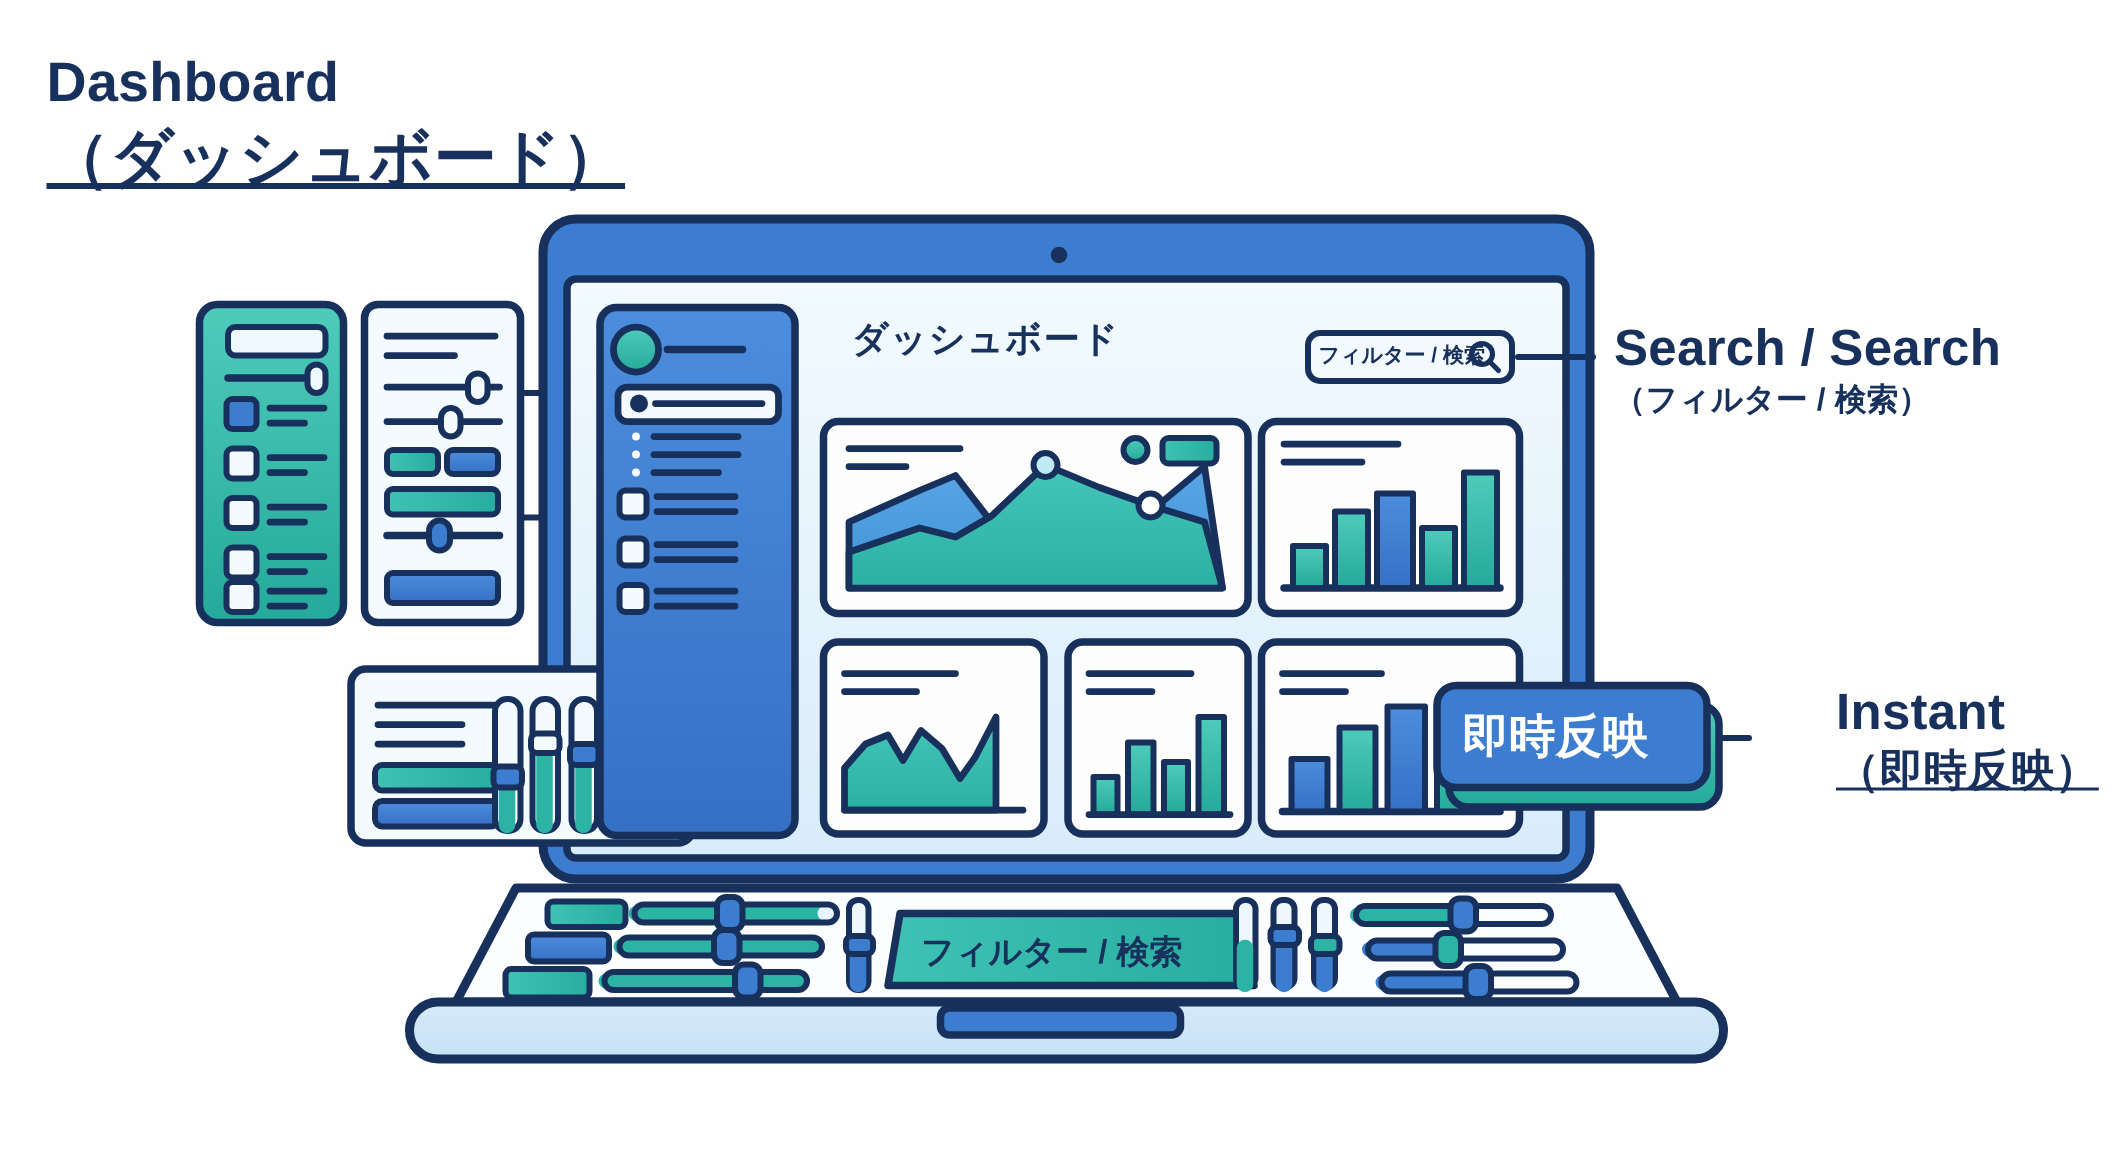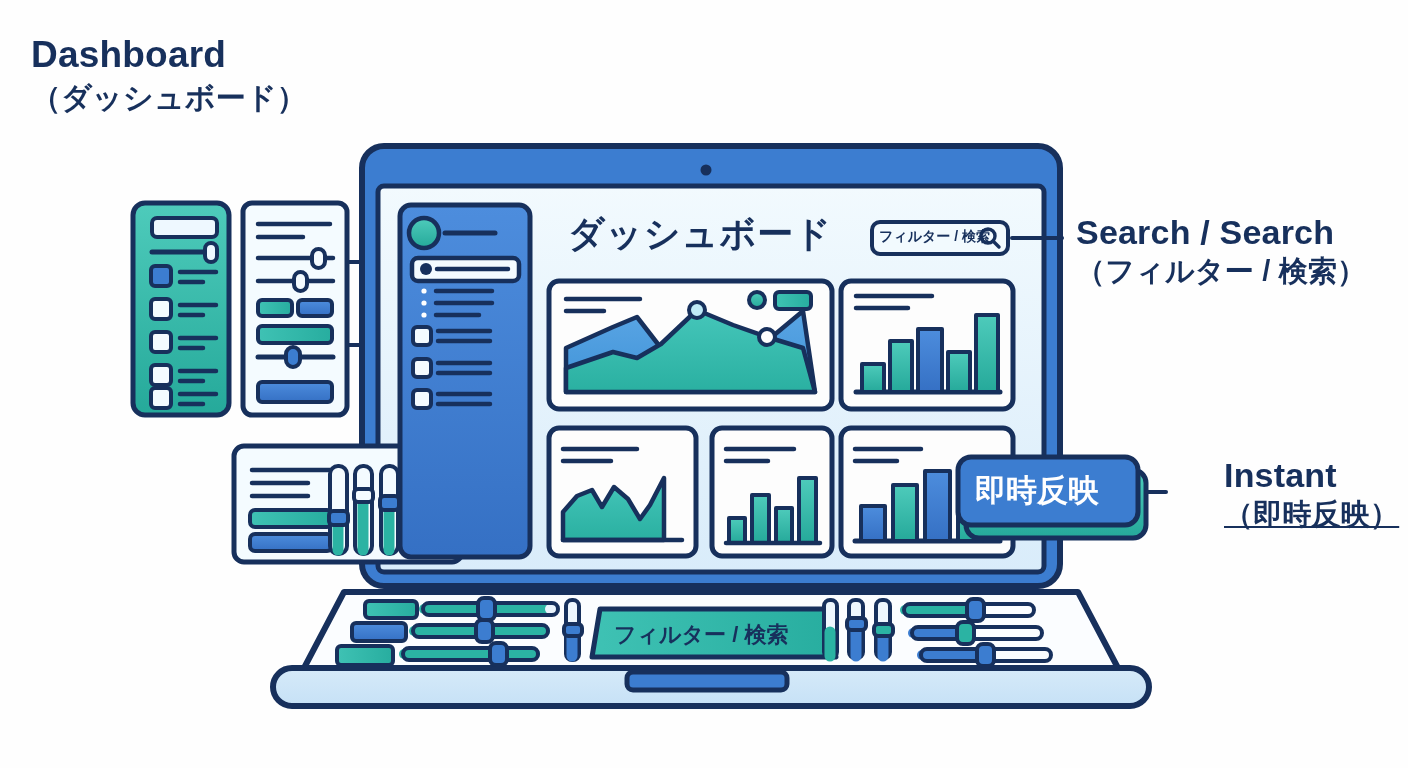--- a/index.html
+++ b/index.html
@@ -5,32 +5,32 @@
   html,body{margin:0;padding:0;background:#ffffff;}
   body{width:1408px;height:768px;overflow:hidden;
        font-family:"Liberation Sans","DejaVu Sans",sans-serif;}
   #stage{position:relative;width:1408px;height:768px;background:#fefefe;}
   svg#art{position:absolute;left:0;top:0;width:1408px;height:768px;}
 
   .lbl{position:absolute;color:#17305c;font-weight:bold;letter-spacing:.2px;
        line-height:1.15;white-space:pre;}
   #title-label{left:0;top:34px;width:1172px;text-align:left;font-size:0;margin-left:31px;}
   #title-label .l1{font-size:37px;display:block;}
-  #title-label .l2{font-size:30px;display:block;margin-top:4px;}
+  #title-label .l2{font-size:42px;display:block;margin-top:4px;text-decoration:underline;}
 
   #filters-label{left:1076px;top:213px;font-size:0;text-align:left;}
   #filters-label .l1{font-size:34px;display:block;}
-  #filters-label .l2{font-size:29px;display:block;margin-top:3px;}
+  #filters-label .l2{font-size:21px;display:block;margin-top:3px;}
 
   #instant-label{left:1224px;top:456px;font-size:0;text-align:left;}
   #instant-label .l1{font-size:34px;display:block;}
   #instant-label .l2{font-size:29px;display:block;margin-top:3px;text-decoration:underline;}
 
   .ov{position:absolute;color:#17305c;font-weight:bold;white-space:nowrap;}
-  #screen-heading{left:568px;top:210px;font-size:36px;letter-spacing:1px;}
+  #screen-heading{left:568px;top:210px;font-size:24px;letter-spacing:1px;}
   #search-text{left:879px;top:228px;font-size:14px;font-weight:bold;}
   #instant-badge-text{left:975px;top:470px;font-size:31px;color:#ffffff;}
   #space-pill-text{left:614px;top:620px;font-size:22px;}
 </style>
 </head>
 <body>
 
 <div id="stage">
 
 <svg id="art" viewBox="0 0 1408 768">

